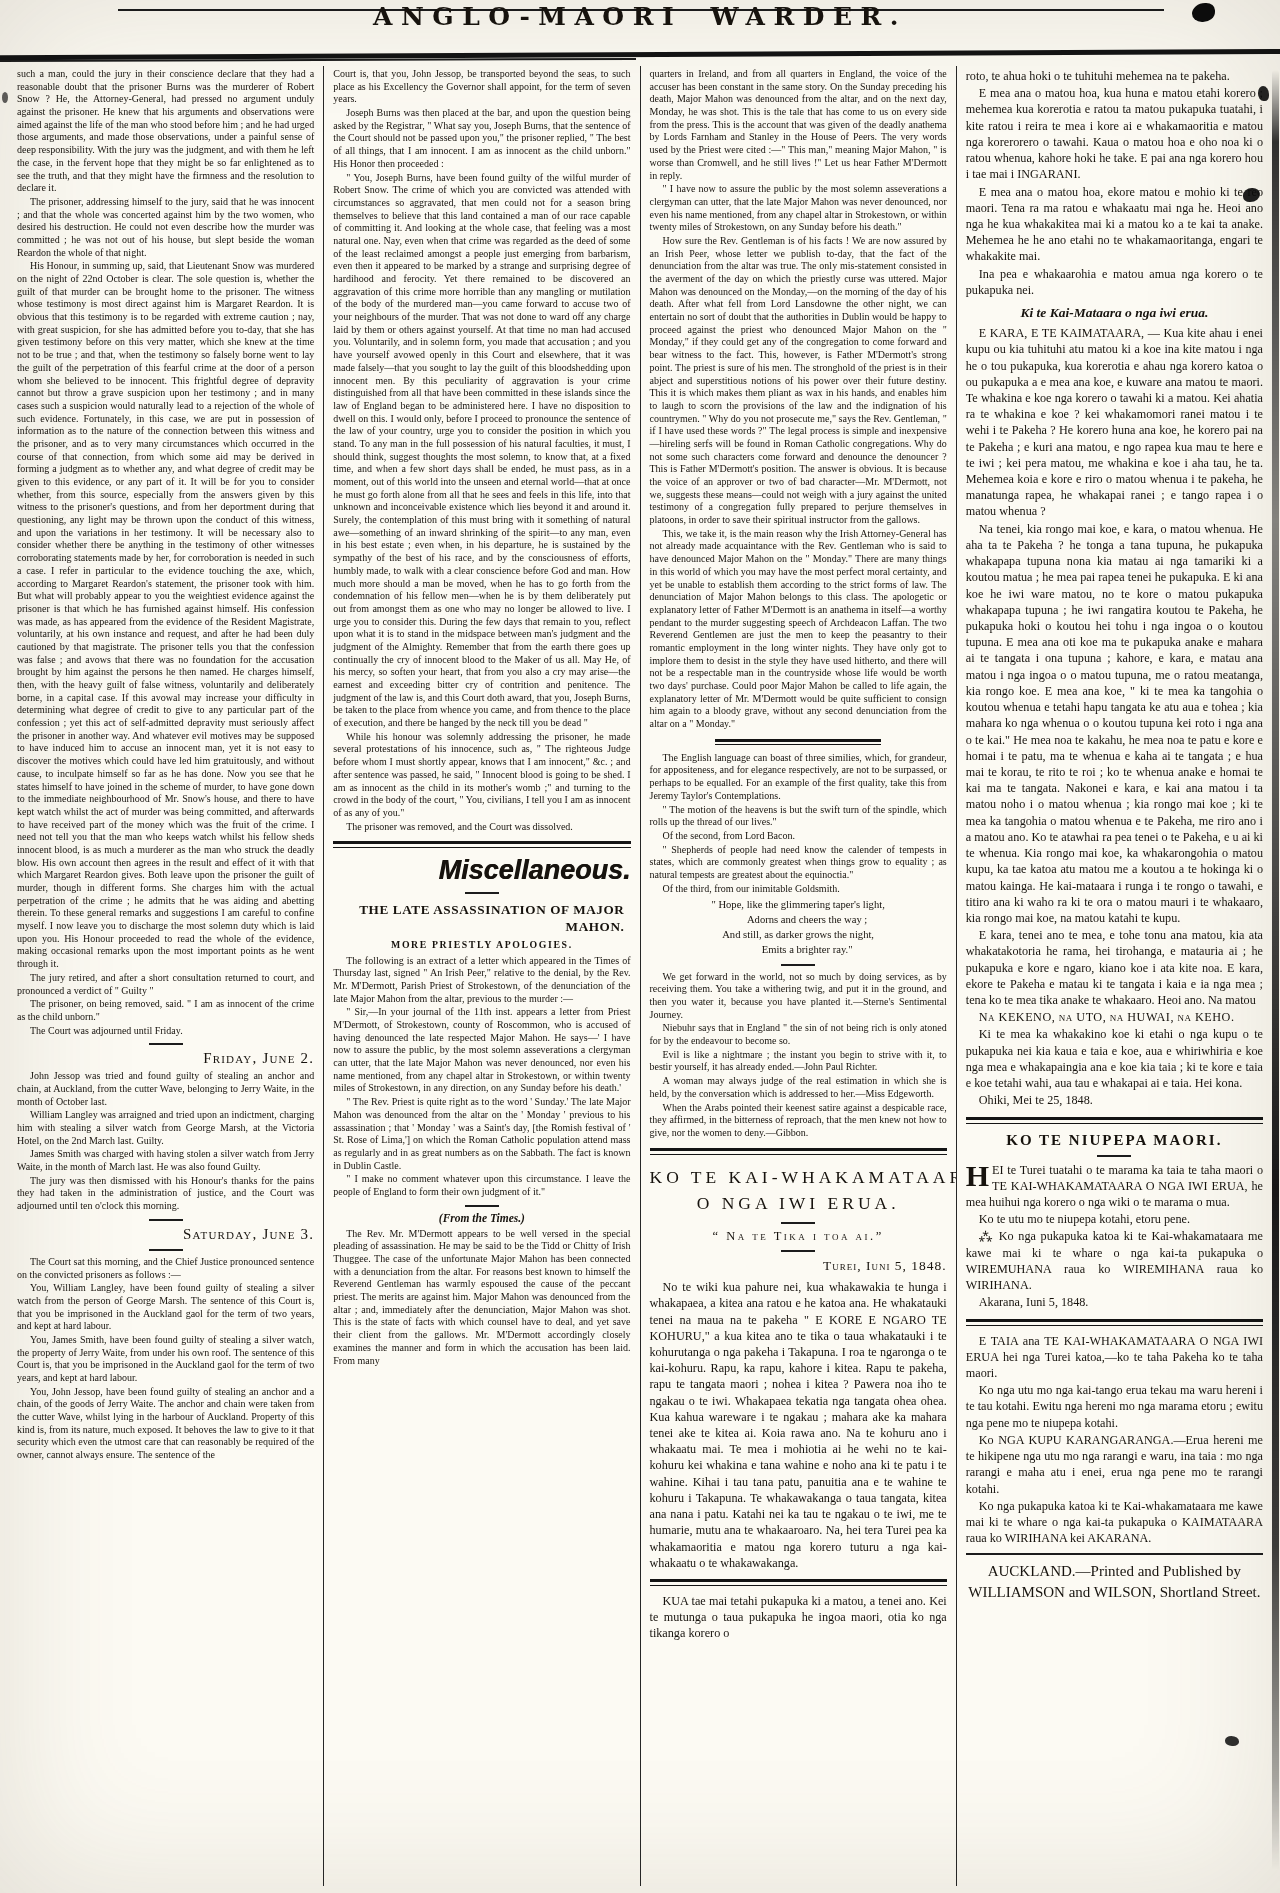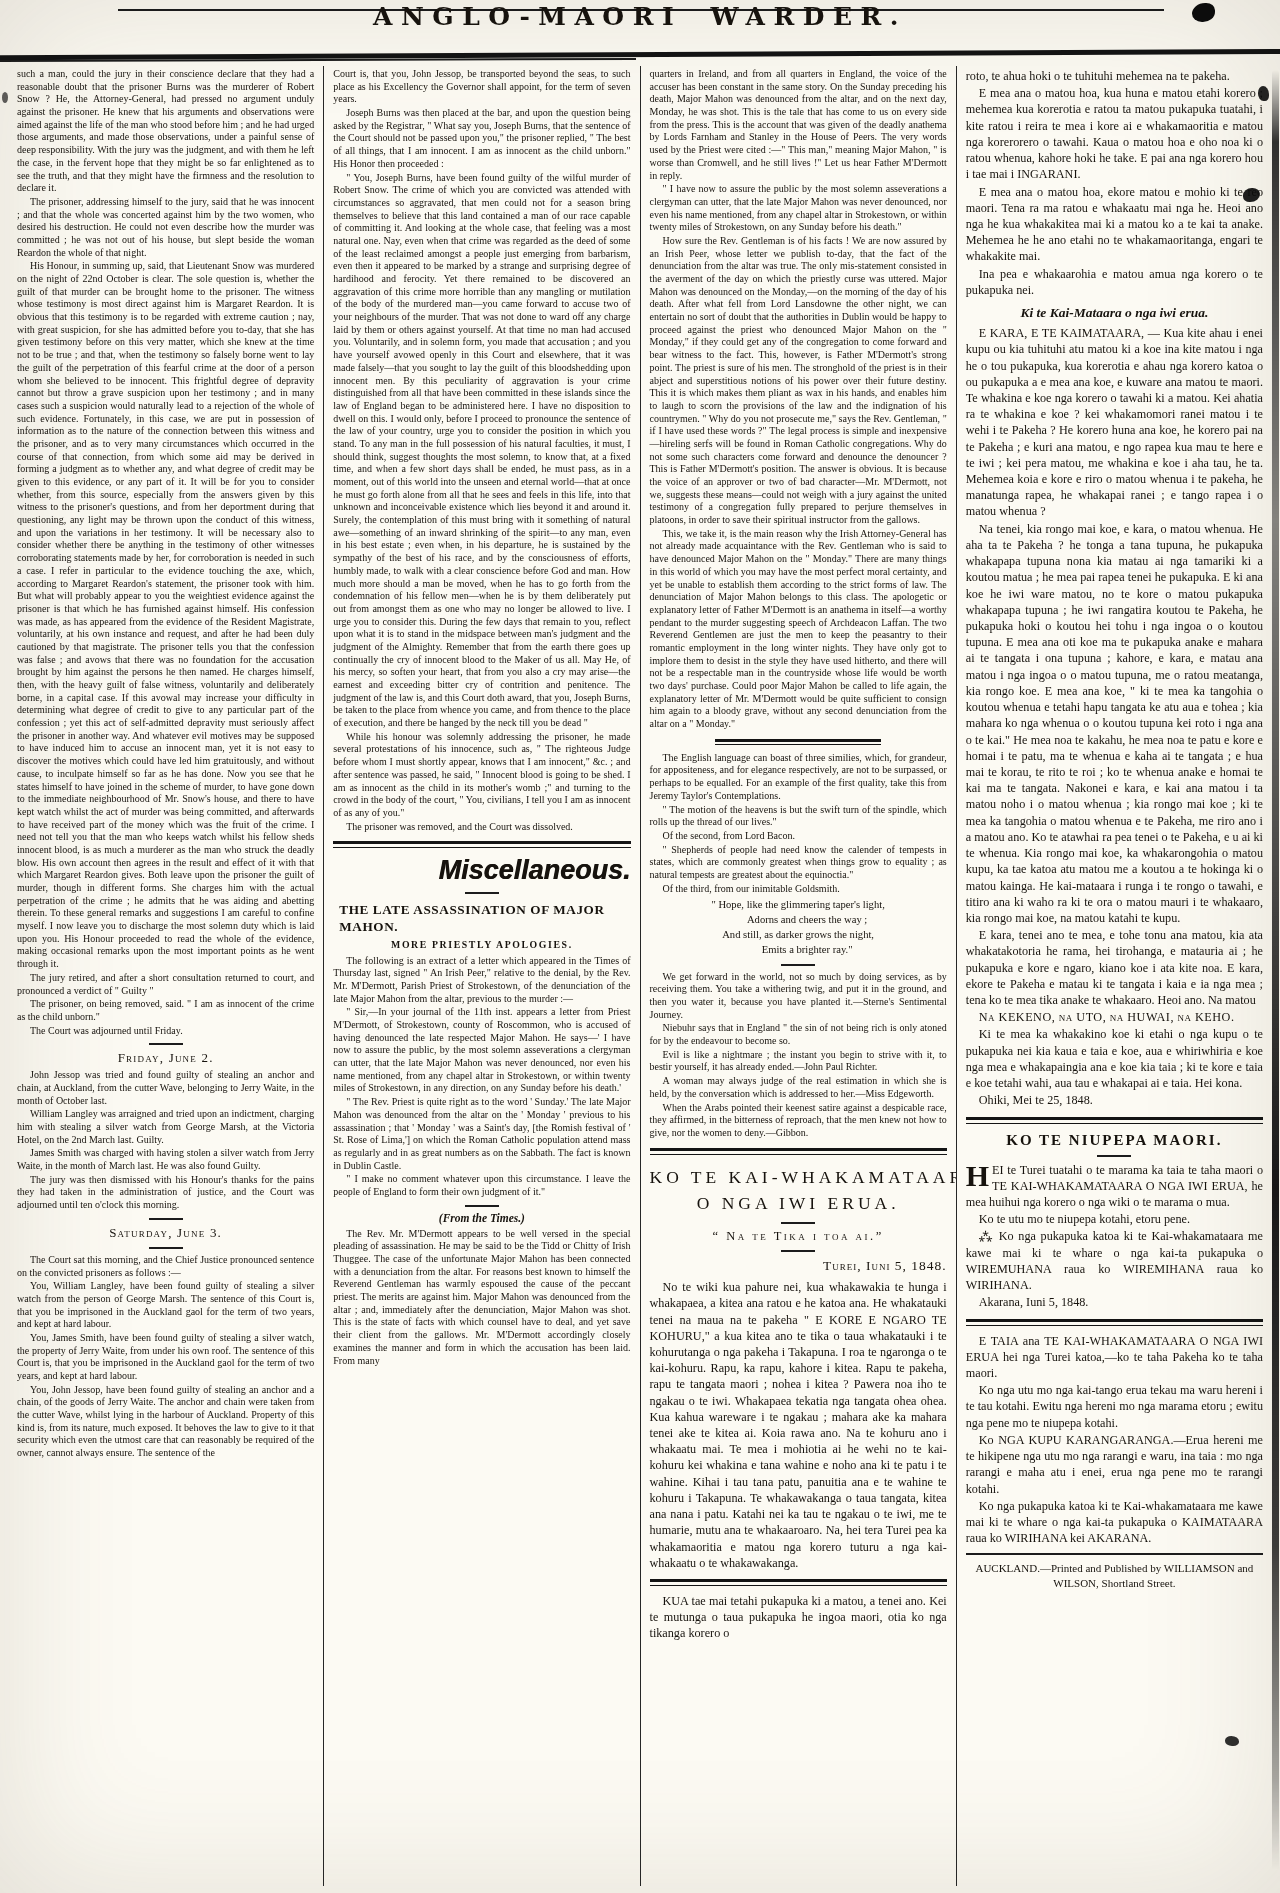--- a/index.html
+++ b/index.html
@@ -14,39 +14,39 @@
   .mastrule{position:absolute;top:52px;left:-4px;width:1290px;height:5px;background:#131313;transform:rotate(-.28deg);}
   .mastrule2{position:absolute;top:59px;left:-4px;width:640px;height:1.5px;background:#1b1b1b;transform:rotate(-.2deg);}
   
   .columns{position:absolute;top:66px;left:8px;width:1264px;height:1820px;display:flex;}
   .col{flex:1 1 0;padding:2px 9px 0 9px;overflow:hidden;}
   .col + .col{border-left:1.5px solid #262626;}
   
   .para{margin:0 0 1px 0;text-align:justify;font-size:10px;line-height:1.27;text-indent:13px;}
   .noindent{text-indent:0;}
   .maori{font-size:12.2px;line-height:1.33;}
-  .h-day{text-align:center;font-variant:small-caps;letter-spacing:1.2px;font-size:13px;margin:4px 0 3px;}
+  .h-day{text-align:right;font-variant:small-caps;letter-spacing:1.2px;font-size:15px;margin:4px 0 3px;}
   .shortrule{width:34px;height:2px;background:#1c1c1c;margin:6px auto 5px;}
   .rule{height:1.5px;background:#1c1c1c;margin:7px 0 6px;}
   .doublerule{height:3px;border-top:3px solid #141414;border-bottom:1.5px solid #141414;margin:8px 0 7px;}
   .heavyrule{width:56%;height:2px;border-top:3px solid #141414;border-bottom:1px solid #141414;margin:8px auto 7px;}
   .h-black{text-align:right;font-family:Liberation Sans, sans-serif;font-weight:bold;font-style:italic;
         font-size:27px;margin:3px 0 0;text-shadow:.6px 0 0 #17130e;}
-  .h-main{text-align:left;font-weight:bold;font-size:13.2px;letter-spacing:.6px;line-height:1.3;margin:7px 6px 2px;}
+  .h-main{text-align:right;font-weight:bold;font-size:13.2px;letter-spacing:.6px;line-height:1.3;margin:7px 6px 2px;}
   .h-sub{text-align:center;font-weight:bold;font-size:9.8px;letter-spacing:1.6px;margin:3px 0 5px;}
   .h-italic{text-align:center;font-style:italic;font-weight:bold;font-size:11.5px;margin:4px 0;}
   .h-large{text-align:center;font-size:17.5px;letter-spacing:4px;line-height:1.5;margin:9px 0 2px;white-space:nowrap;}
   .motto{text-align:center;font-variant:small-caps;letter-spacing:2.5px;font-size:12.5px;margin:2px 0;}
   .dateline{text-align:right;font-variant:small-caps;letter-spacing:1px;font-size:13.5px;margin:6px 0 5px;}
   .h-niupepa{text-align:center;font-weight:bold;font-size:15px;letter-spacing:2px;margin:8px 0 2px;}
   .h-letter{text-align:center;font-weight:bold;font-style:italic;font-size:13.5px;margin:7px 0 4px;}
   .poem{text-align:center;font-size:10.6px;line-height:1.4;margin:3px 0;}
   .poem div:nth-child(2),.poem div:nth-child(4){padding-left:18px;}
   .sig{font-variant:small-caps;letter-spacing:.5px;}
-  .imprint{text-align:center;font-size:11px;line-height:1.4;}
+  .imprint{text-align:center;font-size:15px;line-height:1.4;}
   .dropwrap{margin-top:3px;}
   .dropcap{float:left;font-size:30px;line-height:.82;font-weight:bold;padding:2px 3px 0 0;}
   
   .smudge{position:absolute;background:#0c0c0c;pointer-events:none;}
   .streak-right{position:absolute;right:1px;top:70px;width:7px;height:1800px;border-radius:4px;
         filter:blur(.6px);pointer-events:none;
         background:linear-gradient(to bottom,rgba(0,0,0,0) 0%,rgba(0,0,0,.8) 4%,rgba(0,0,0,.45) 25%,
         rgba(0,0,0,.7) 45%,rgba(12,12,12,.95) 62%,rgba(0,0,0,.75) 82%,rgba(0,0,0,.3) 95%,rgba(0,0,0,0) 100%);}
   .blob1{top:3px;left:1192px;width:23px;height:19px;border-radius:60% 40% 55% 45%;}
   .blob2{top:86px;left:1258px;width:11px;height:15px;border-radius:50% 60% 40% 55%;opacity:.9;}

